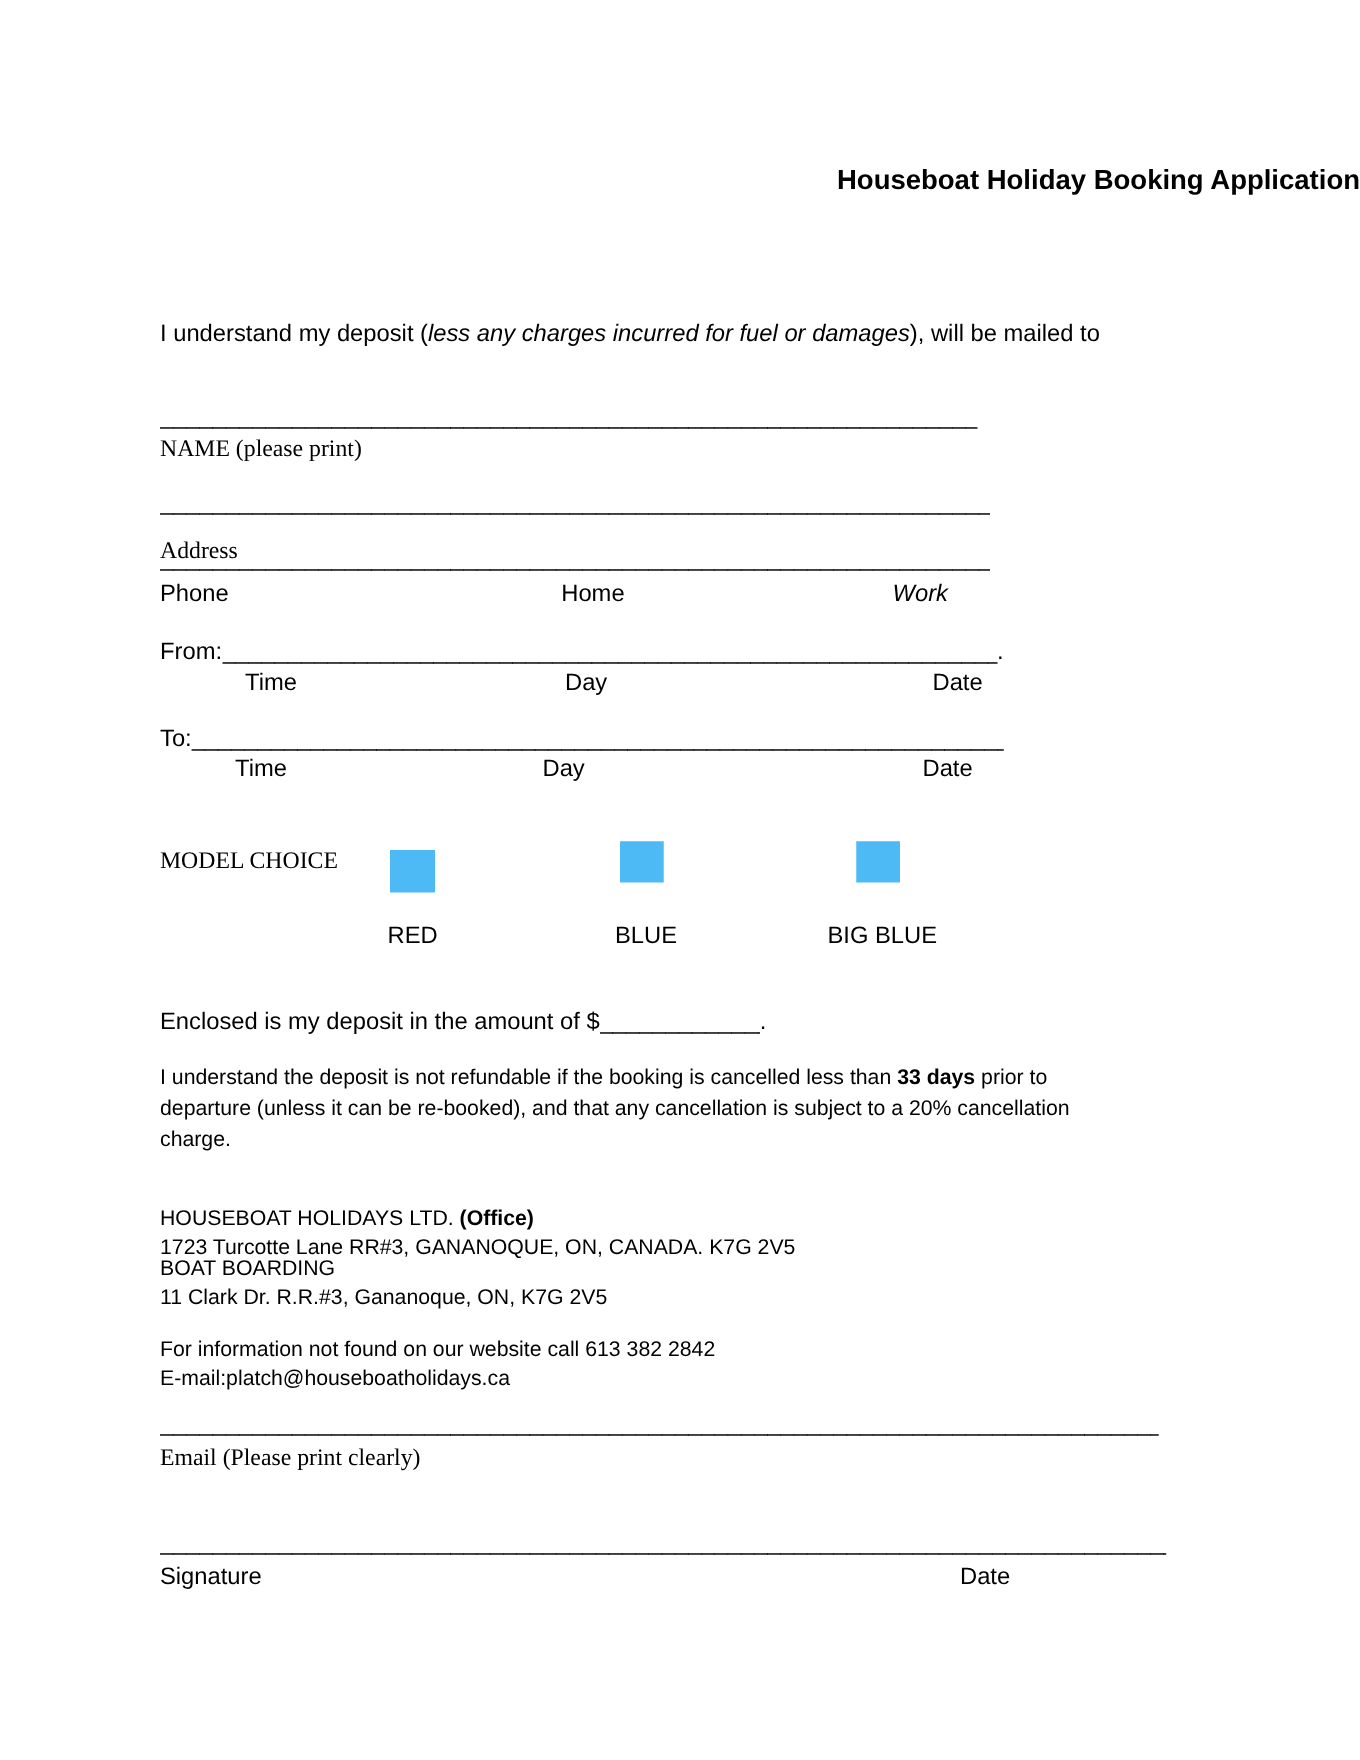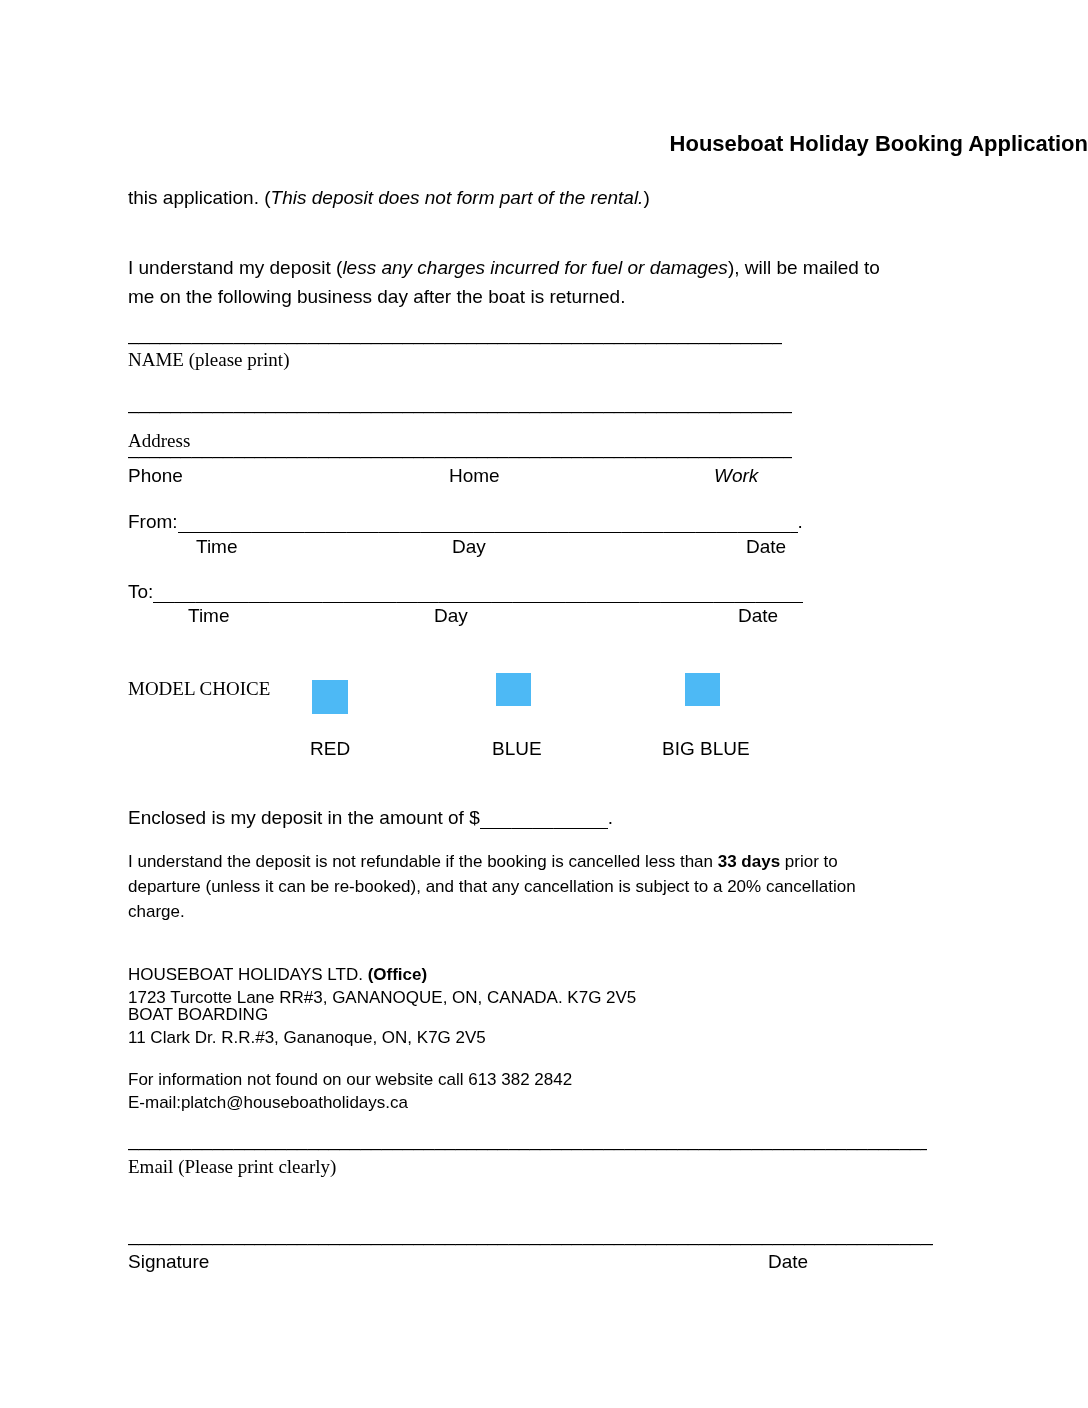--- a/index.html
+++ b/index.html
@@ -43,26 +43,24 @@
   .para { width:820px; }
 </style>
 </head>
 <body>
 
 <div class="page">
 
   <div class="abs title">Houseboat Holiday Booking Application</div>
 
   <div class="abs t19 para" style="left:128px; top:183px;">
-    <div><span>this application. (</span><span class="i">This deposit does not form part of the rental.</span><span>)</span></div>
   </div>
 
   <div class="abs t19 para" style="left:128px; top:253px;">
     <div><span>I understand my deposit (</span><span class="i">less any charges incurred for fuel or damages</span><span>), will be mailed to</span></div>
-    <div><span>me on the following business day after the boat is returned.</span></div>
   </div>
 
   <div class="rule" style="left:128px; top:324px; width:654px;">__________________________________________________________________________________________</div>
   <div class="abs t19s" style="left:128px; top:348px;">NAME (please print)</div>
 
   <div class="rule" style="left:128px; top:393px; width:664px;">__________________________________________________________________________________________</div>
   <div class="abs t19s" style="left:128px; top:429px;">Address</div>
 
   <div class="rule" style="left:128px; top:438px; width:664px;">__________________________________________________________________________________________</div>
   <div class="abs" style="left:128px; top:464px; width:810px; height:23px;">

